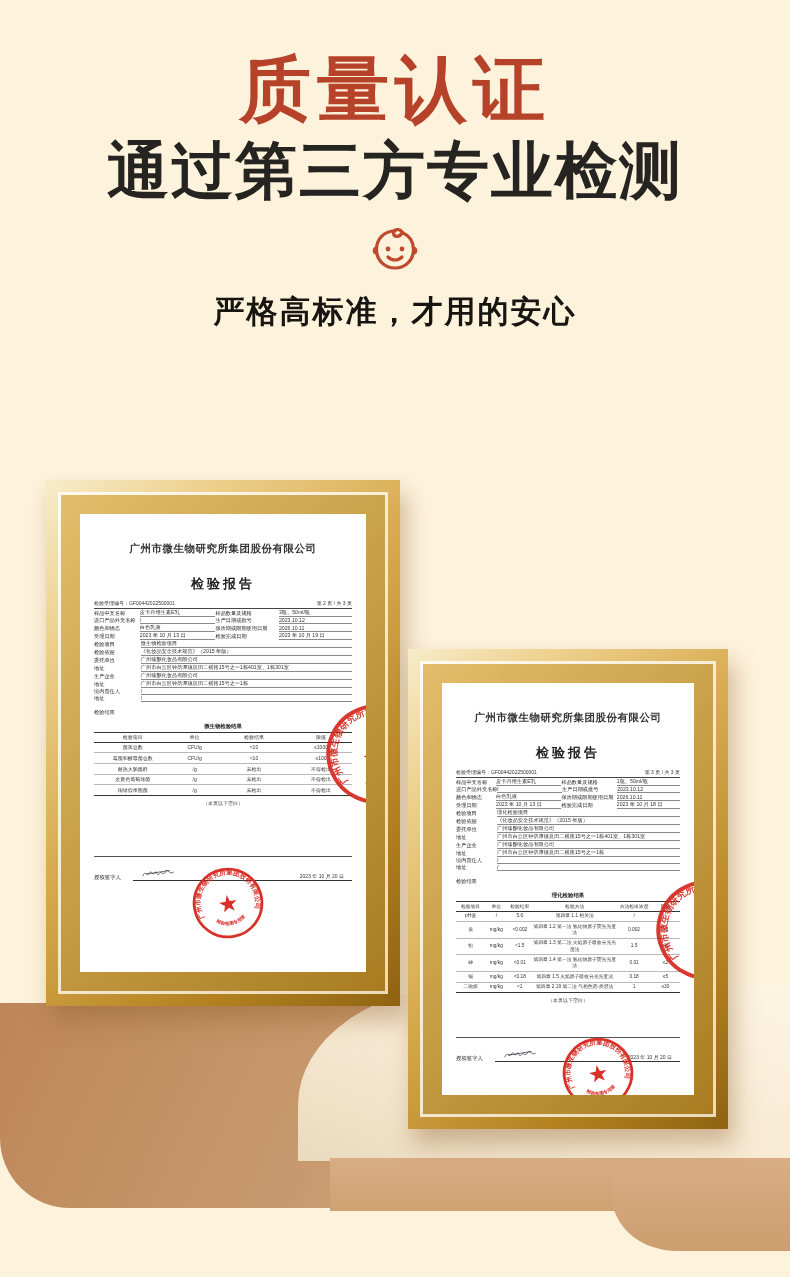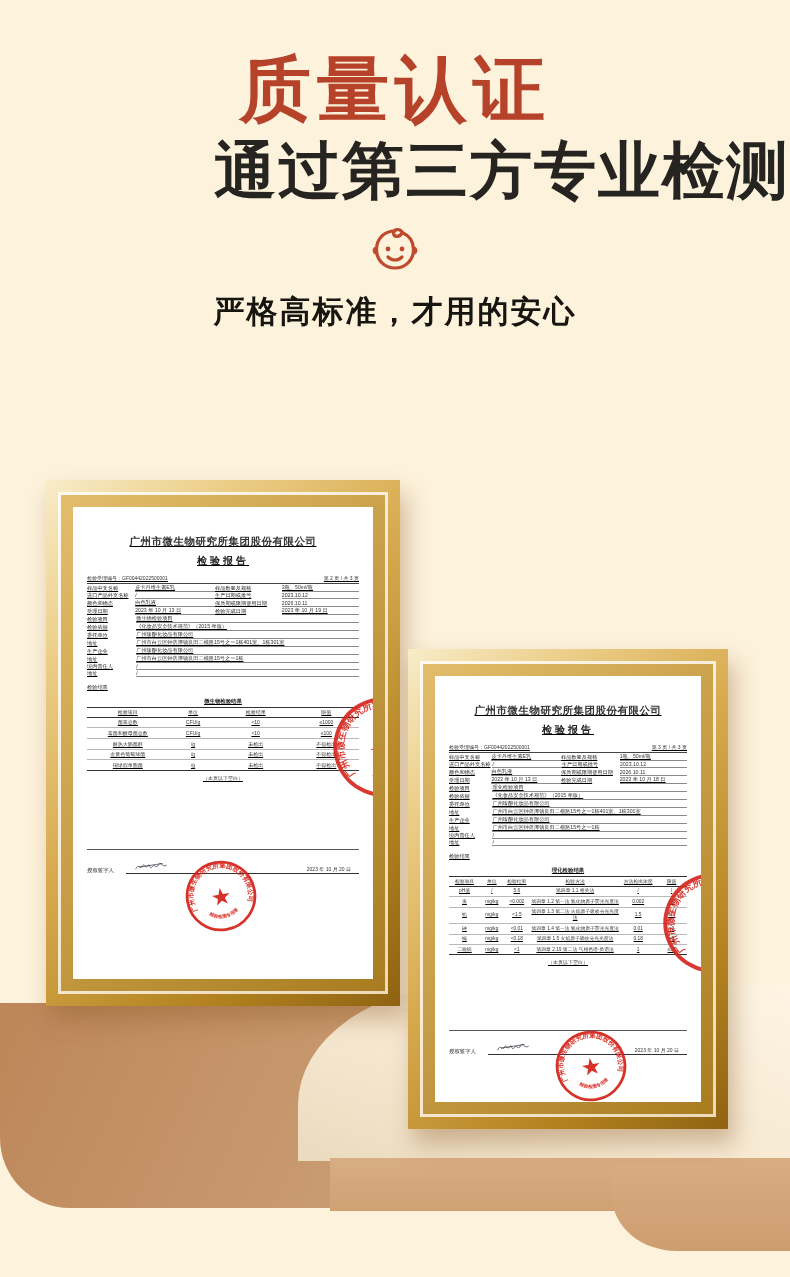--- a/index.html
+++ b/index.html
@@ -2,21 +2,21 @@
 <html><head>
 <meta charset="utf-8">
 <style>
   html,body{margin:0;padding:0;background:#fdf2dc;}
   .stage{position:relative;width:790px;height:1277px;overflow:hidden;background:#fdf2dc;
          font-family:"Liberation Sans","DejaVu Sans",sans-serif;}
 
   
   .hdr{position:relative;z-index:4;text-align:center;}
   .hdr h1{margin:52px 0 0;font-size:72px;line-height:1.05;font-weight:900;color:#b7422a;letter-spacing:6px;text-align:center;}
-  .hdr h2{margin:10px 0 0;font-size:62px;line-height:1.05;font-weight:900;color:#262420;letter-spacing:2px;text-align:right;}
+  .hdr h2{margin:10px 0 0;font-size:62px;line-height:1.05;font-weight:900;color:#262420;letter-spacing:2px;}
   .baby{display:block;margin:20px auto 0;width:52px;height:52px;}
   .tagline{margin:16px 11px 0;font-size:31px;font-weight:700;color:#17150f;letter-spacing:2px;}
 
   
   .deco{position:absolute;}
   .block-a{left:0;top:1003px;width:580px;height:205px;z-index:1;
            border-radius:0 0 50px 70px;
            background:linear-gradient(115deg,#bd8659 0%,#c8996e 55%,#d5aa80 100%);}
   .pedestal{left:298px;top:985px;width:492px;height:176px;z-index:2;
             border-top-left-radius:170px 120px;
@@ -26,30 +26,30 @@
   .tan-deep{left:612px;top:1158px;width:178px;height:93px;z-index:3;
             border-bottom-left-radius:65px 55px;
             background:linear-gradient(180deg,#d9ad83,#cc9d6f);}
 
   
   .frame{position:absolute;z-index:5;box-sizing:border-box;
          background:linear-gradient(135deg,#f8ecc9 0%,#eccf8a 20%,#d8ab50 45%,#b3821f 78%,#8f6312 100%);
          padding:12px;box-shadow:6px 14px 22px rgba(140,90,40,.38);}
   .f-lip{height:100%;box-sizing:border-box;padding:3px;
          background:linear-gradient(135deg,#fffaf0,#ecdab8);}
-  .f-in{height:100%;box-sizing:border-box;padding:12px;
-        background:linear-gradient(135deg,#e3bd6b,#a97c20);text-decoration:underline;}
+  .f-in{height:100%;box-sizing:border-box;padding:19px;
+        background:linear-gradient(135deg,#e3bd6b,#a97c20);}
   .frame1{left:46px;top:480px;width:354px;height:526px;}
   .frame2{left:408px;top:649px;width:320px;height:480px;}
 
   
   .paper{position:relative;width:100%;height:100%;box-sizing:border-box;background:#fff;
          overflow:hidden;color:#222;}
   .c-org{margin-top:28px;text-align:center;font-size:10.5px;font-weight:700;color:#333;letter-spacing:.5px;}
-  .c-title{margin-top:5px;text-align:center;font-size:10px;font-weight:700;letter-spacing:3px;}
+  .c-title{margin-top:19px;text-align:center;font-size:13px;font-weight:700;letter-spacing:3px;}
   .c-meta{display:flex;justify-content:space-between;align-items:flex-end;
           margin:7px 14px 0;font-size:5px;color:#333;border-bottom:1px solid #444;padding-bottom:1.5px;}
   .c-info{margin:0 14px;}
   .ir{display:flex;align-items:flex-end;min-height:7px;font-size:5.2px;}
   .il{color:#222;padding-right:3px;white-space:nowrap;}
   .iv{border-bottom:.5px solid #8a8a8a;color:#333;white-space:nowrap;overflow:hidden;}
   .w-l1{width:17%;} .w-v1{width:30%;} .w-l2{width:24%;} .w-v2{width:29%;} .w-vf{flex:1;}
   .c-result{margin:7px 14px 0;font-size:5.2px;}
   .c-ttitle{margin-top:7px;text-align:center;font-size:5.4px;font-weight:700;}
   .c-table{width:calc(100% - 28px);margin:2px 14px 0;border-collapse:collapse;font-size:5px;color:#333;}

